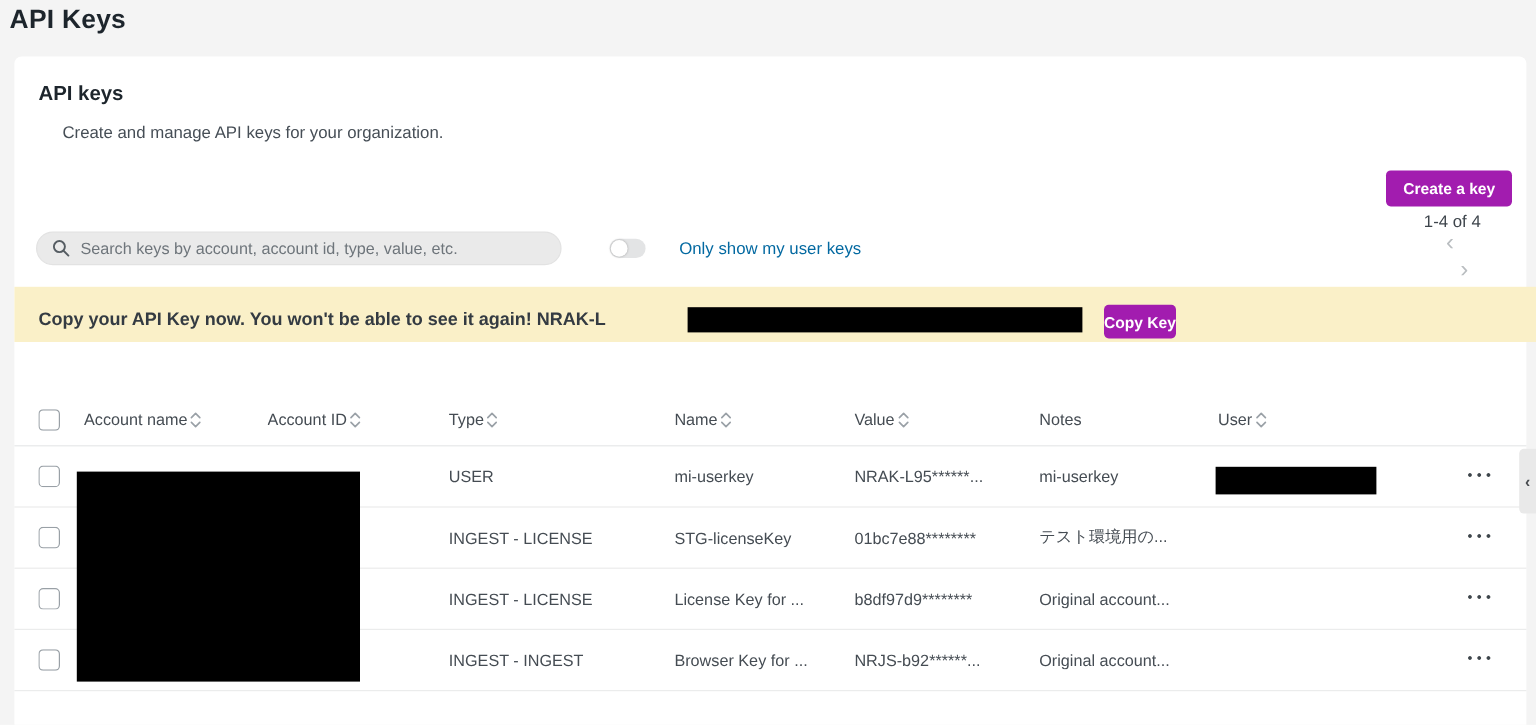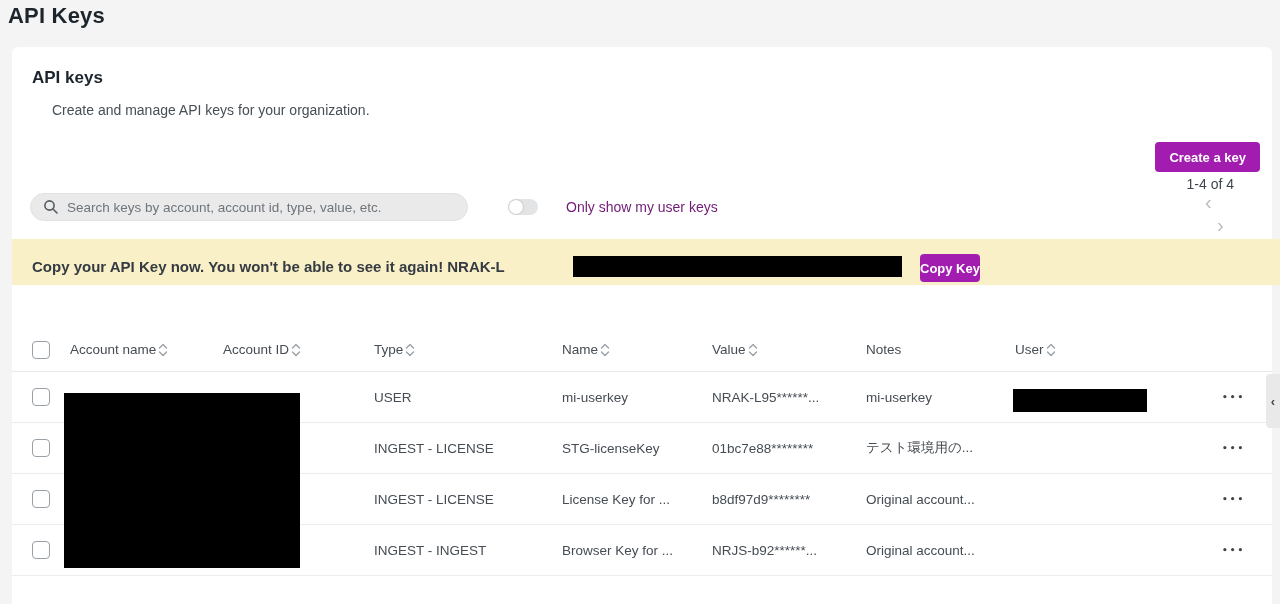--- a/index.html
+++ b/index.html
@@ -28,21 +28,21 @@
     background:#eaeaea; border:1px solid #e2e2e2; border-radius:14px; padding:0 12px; }
   .search-box svg { flex:0 0 auto; margin-right:8px; }
   .search-box input { flex:1; border:none; outline:none; background:transparent;
     font-family:"Liberation Sans", sans-serif; font-size:13.5px; color:#3c4248; }
   .search-box input::placeholder { color:#6e757b; }
 
   .toggle { margin-left:24px; width:30px; height:16px; border-radius:8px;
     background:#e3e4e5; position:relative; cursor:pointer; flex:0 0 auto; }
   .toggle .knob { position:absolute; left:1px; top:1px; width:14px; height:14px;
     border-radius:50%; background:#fff; box-shadow:0 0 2px rgba(0,0,0,.3); }
-  .toggle-label { margin-left:12px; font-size:14px; color:#701a75; }
+  .toggle-label { margin-left:12px; font-size:14px; color:#0369a1; }
 
   .pagination { margin-left:auto; display:flex; align-items:center;flex-direction:column; }
   .page-range { font-size:14px; color:#3e454c; margin-right:20px; }
   .page-arrow { font-size:20px; color:#b9bdc0; line-height:1; cursor:pointer;
     background:none; border:none; padding:0 0 3px 0;
     font-family:"Liberation Sans", sans-serif; }
   .page-arrow.prev { margin-right:24px; }
 
   .banner { position:absolute; left:0; top:192px; width:1268px; height:46px;
     background:#faf0c8; }

